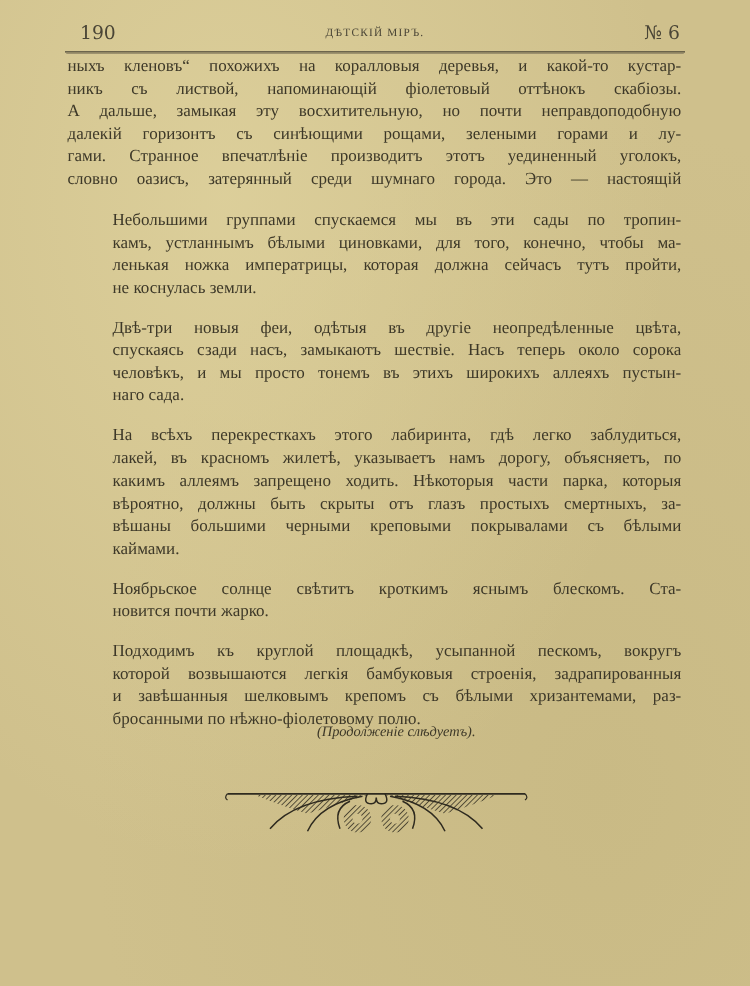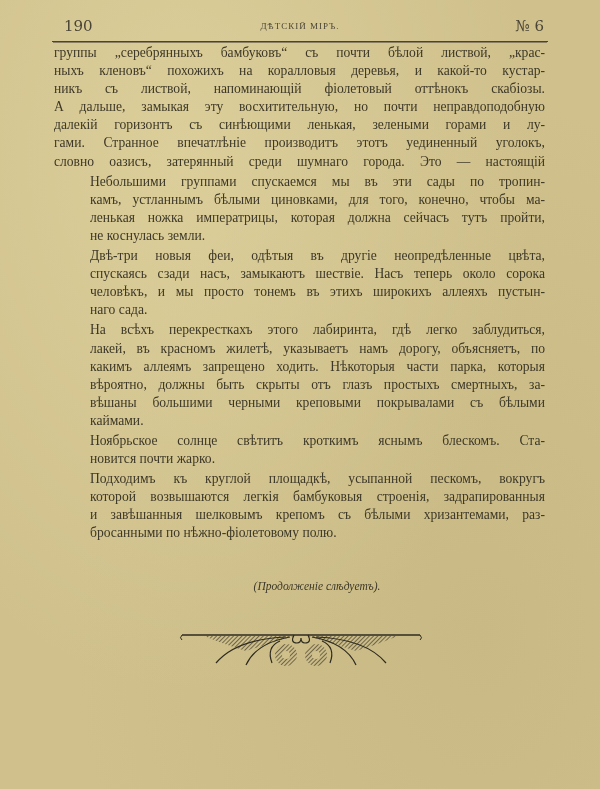--- a/index.html
+++ b/index.html
@@ -23,21 +23,21 @@
   .header .issue { position:absolute; right:4px; top:0; font-size:15px; color:#4a4536; }
 
   .text {
     position:absolute; left:54px; top:44px; width:491px;
     font-size:13.6px; line-height:18.1px; text-align:justify;
     font-family:"Liberation Serif", "DejaVu Serif", serif;
     color:#3d3828;
   }
   .text p { margin:0; }
   .text p.indent { text-indent:36px; }
-  .text p + p { margin-top:2px; }
+  .text p + p { margin-top:14px; }
   .line { display:block; text-align:justify; text-align-last:justify; white-space:nowrap; }
   .line.last { text-align-last:left; }
 
   .continued {
     position:absolute; left:0; width:600px; top:580px;
     text-align:center; font-style:italic; font-size:11.5px; color:#3d3828;
     font-family:"Liberation Serif", "DejaVu Serif", serif;
     padding-left:17px;
   }
   .ornament { position:absolute; left:176px; top:625px; width:250px; height:42px; }
@@ -46,25 +46,24 @@
 <body>
 
 <div class="header">
   <span class="pgnum">190</span>
   <span class="title">ДѢТСКІЙ МІРЪ.</span>
   <span class="issue">№ 6</span>
 </div>
 
 <div class="text">
   <p>
-    <span class="line">группы „серебрянныхъ бамбуковъ“ съ почти бѣлой листвой, „крас-</span>
     <span class="line">ныхъ кленовъ“ похожихъ на коралловыя деревья, и какой-то кустар-</span>
     <span class="line">никъ съ листвой, напоминающій фіолетовый оттѣнокъ скабіозы.</span>
     <span class="line">А дальше, замыкая эту восхитительную, но почти неправдоподобную</span>
-    <span class="line">далекій горизонтъ съ синѣющими ленькая, зелеными горами и лу-</span>
+    <span class="line">далекій горизонтъ съ синѣющими рощами, зелеными горами и лу-</span>
     <span class="line">гами. Странное впечатлѣніе производитъ этотъ уединенный уголокъ,</span>
     <span class="line">словно оазисъ, затерянный среди шумнаго города. Это — настоящій</span>
   </p>
   <p class="indent">
     <span class="line">Небольшими группами спускаемся мы въ эти сады по тропин-</span>
     <span class="line">камъ, устланнымъ бѣлыми циновками, для того, конечно, чтобы ма-</span>
     <span class="line">ленькая ножка императрицы, которая должна сейчасъ тутъ пройти,</span>
     <span class="line last">не коснулась земли.</span>
   </p>
   <p class="indent">

